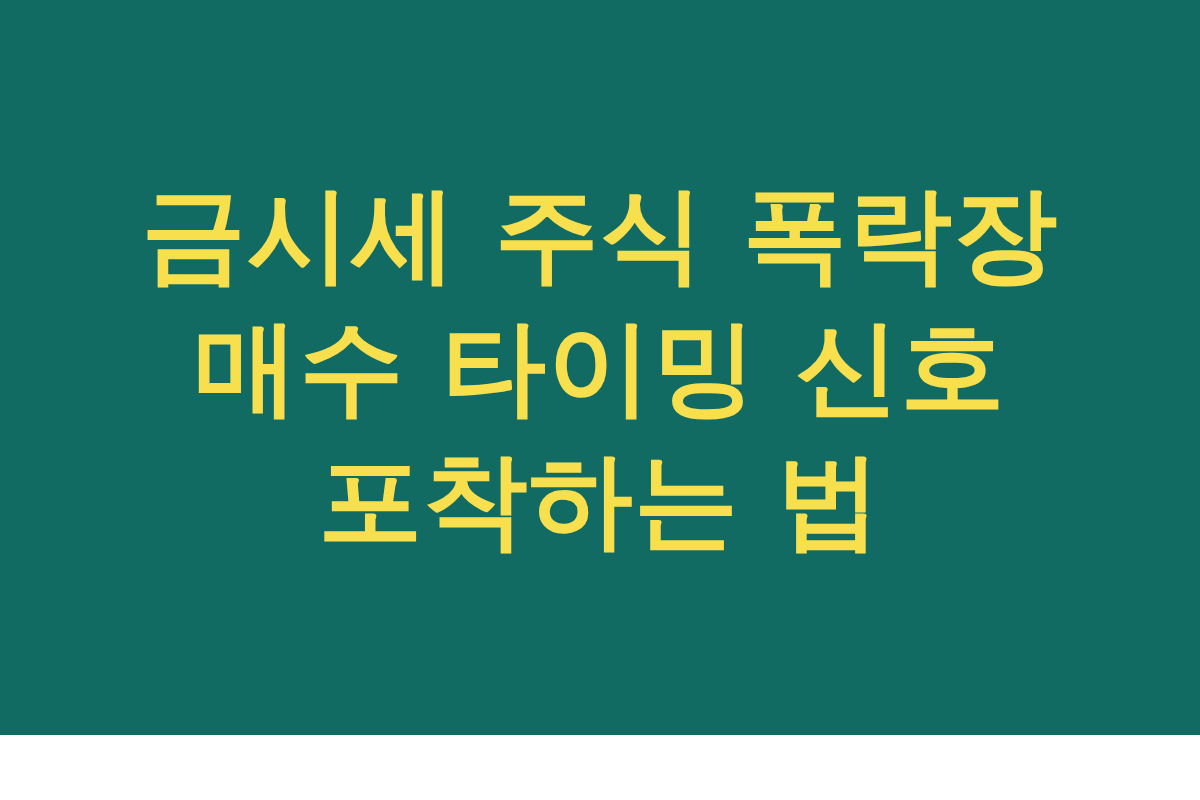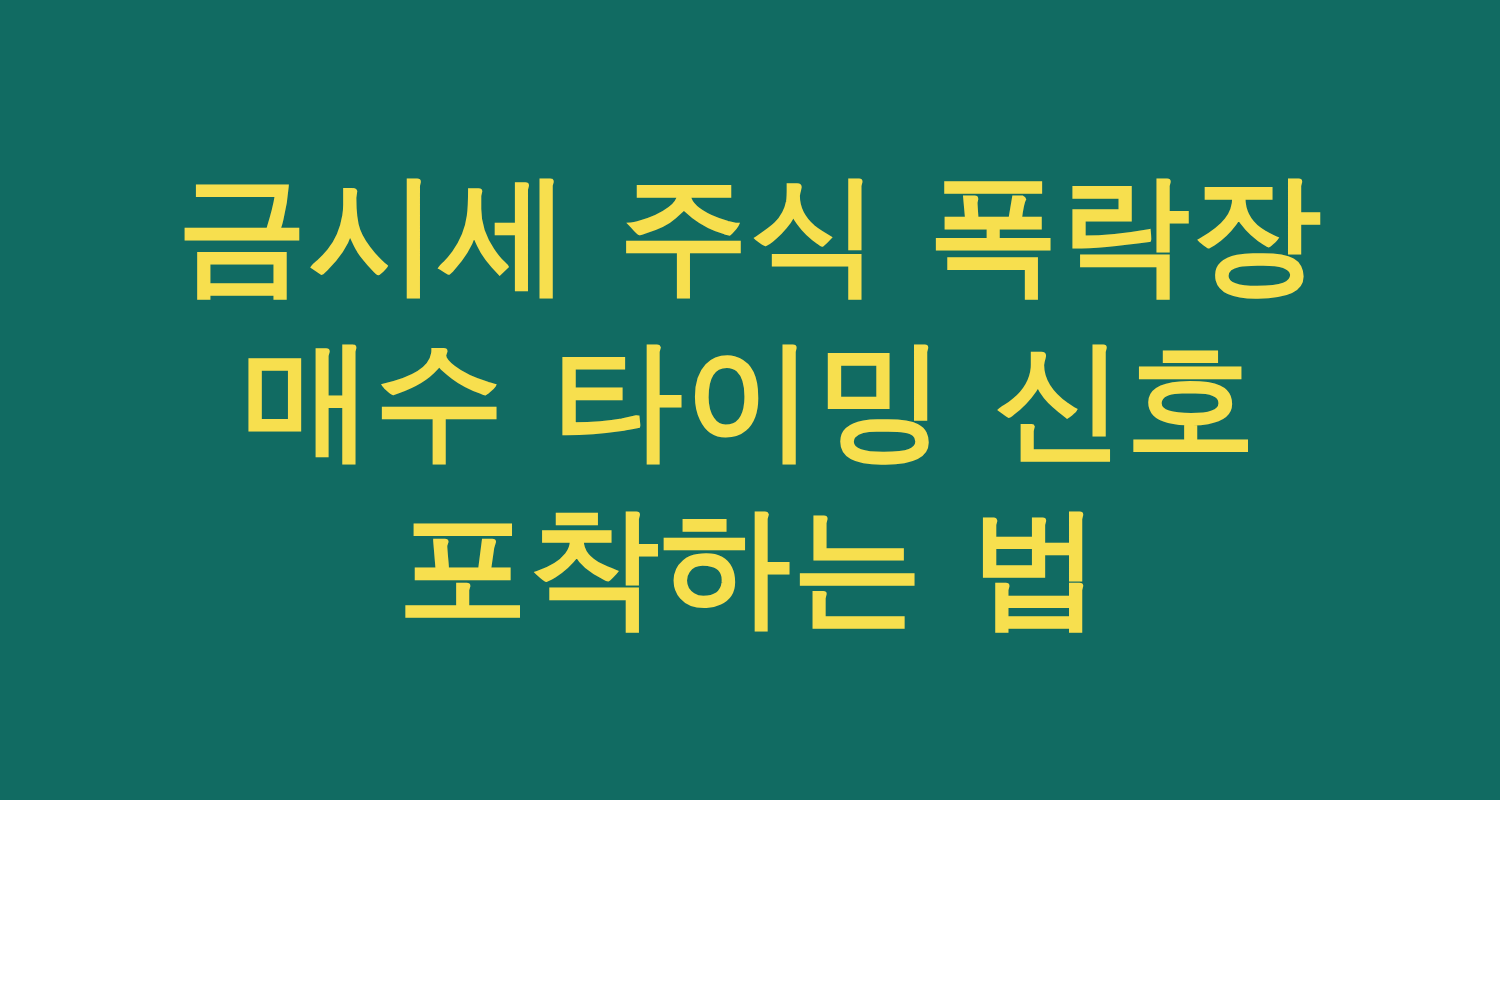--- a/index.html
+++ b/index.html
@@ -12,21 +12,21 @@
     width: 1200px;
     height: 800px;
     overflow: hidden;
     font-family: "Liberation Sans", "DejaVu Sans", sans-serif;
   }
 
   .title-card {
     position: relative;
     box-sizing: border-box;
     width: 1200px;
-    height: 640px;
+    height: 735px;
     background-color: #116B62;
     display: flex;
     align-items: center;
     justify-content: center;
   }
 
   .title-block {
     width: 1070px;
     text-align: center;
   }

